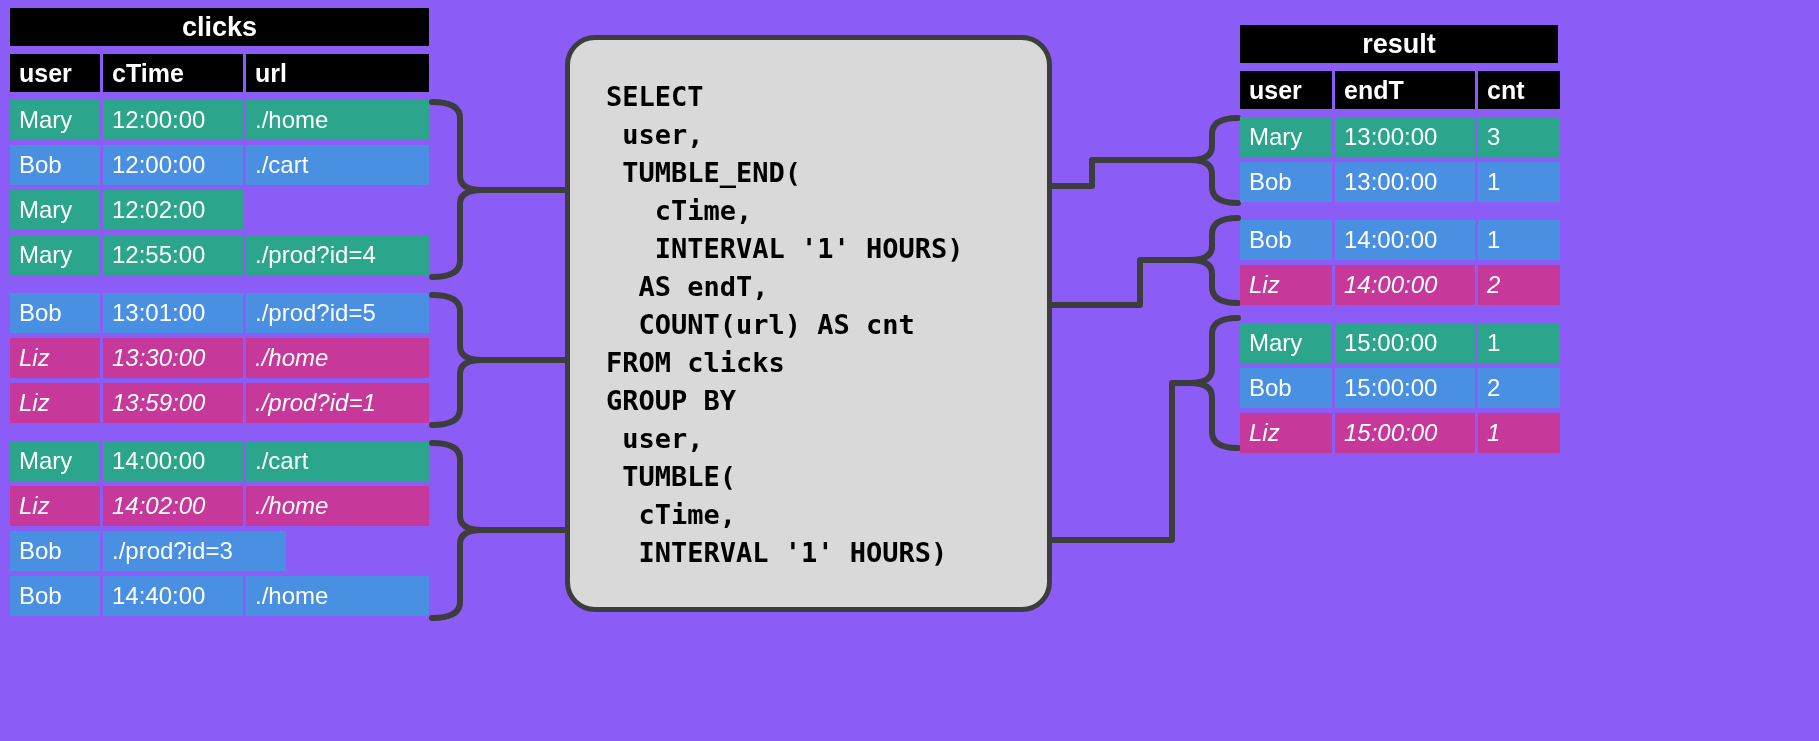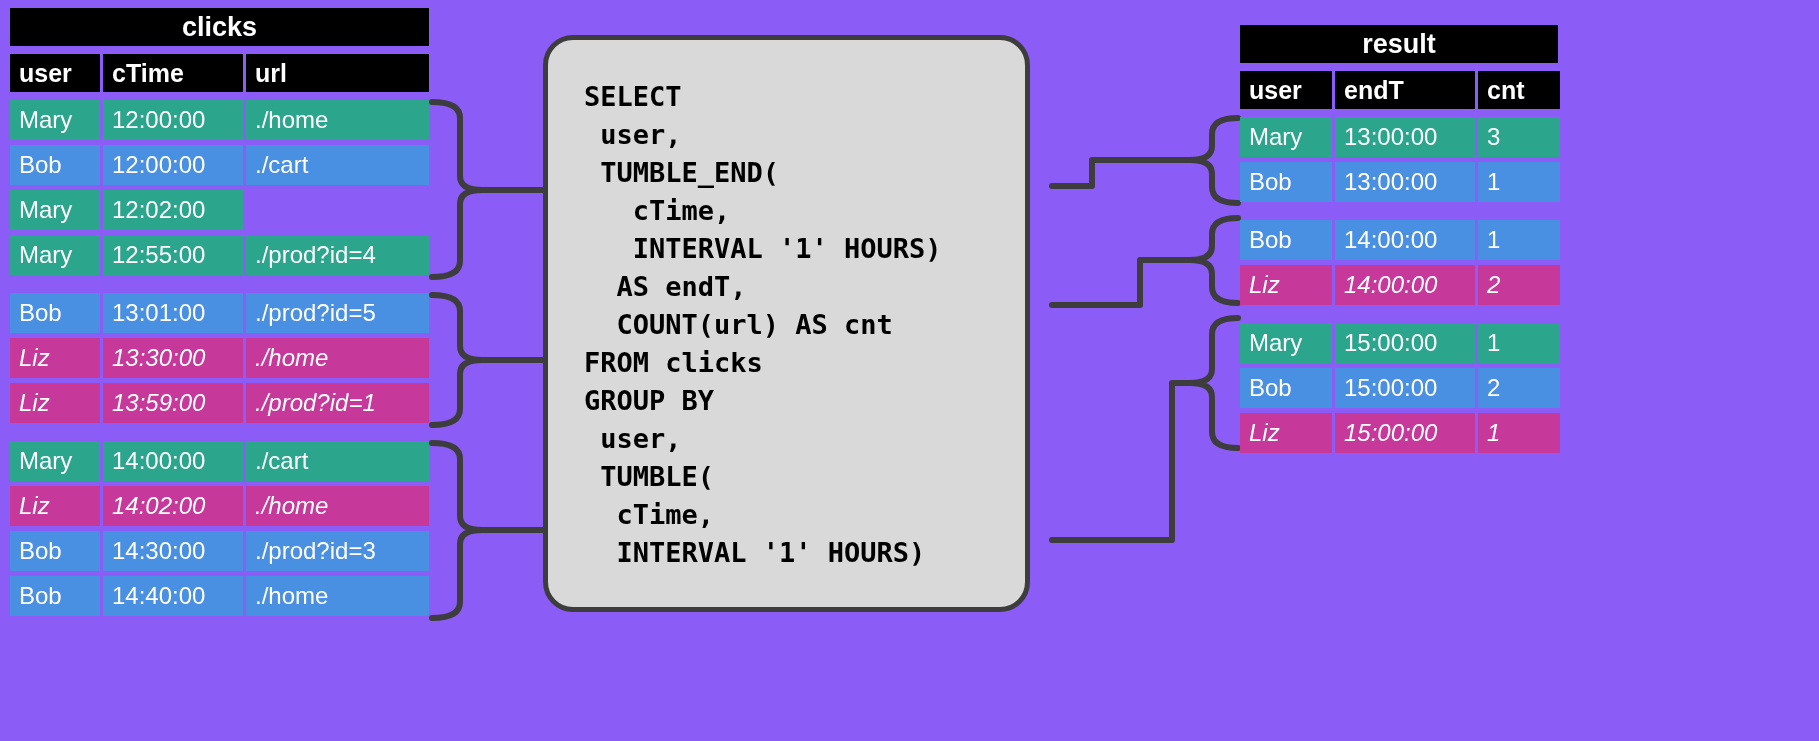--- a/index.html
+++ b/index.html
@@ -71,21 +71,21 @@
   .clicks .c1 { width: 140px; }
   .clicks .c2 { width: 183px; }
   .result .c0 { width: 92px; }
   .result .c1 { width: 140px; }
   .result .c2 { width: 82px; }
   .header-row .cell { flex: 0 0 auto; }
   .row .cell { flex: 0 0 auto; }
 
   .sql-box {
     position: absolute;
-    left: 543px; top: 35px;
+    left: 565px; top: 35px;
     width: 487px; height: 577px;
     box-sizing: border-box;
     background: var(--sql-box-bg, #D9D9D9);
     border: 5px solid var(--line, #3d3d3d);
     border-radius: 30px;
   }
   .sql-code {
     margin: 0;
     padding: 38px 0 0 36px;
     font-family: "DejaVu Sans Mono", monospace;
@@ -170,21 +170,20 @@
             <div class="cell c1 green">14:00:00</div>
             <div class="cell c2 green">./cart</div>
           </div>
           <div class="row">
             <div class="cell c0 magenta">Liz</div>
             <div class="cell c1 magenta">14:02:00</div>
             <div class="cell c2 magenta">./home</div>
           </div>
           <div class="row">
             <div class="cell c0 blue">Bob</div>
-            <div class="cell c1 blue">14:30:00</div>
             <div class="cell c2 blue">./prod?id=3</div>
           </div>
           <div class="row">
             <div class="cell c0 blue">Bob</div>
             <div class="cell c1 blue">14:40:00</div>
             <div class="cell c2 blue">./home</div>
           </div>
         </div>
       </div>
   </div>

